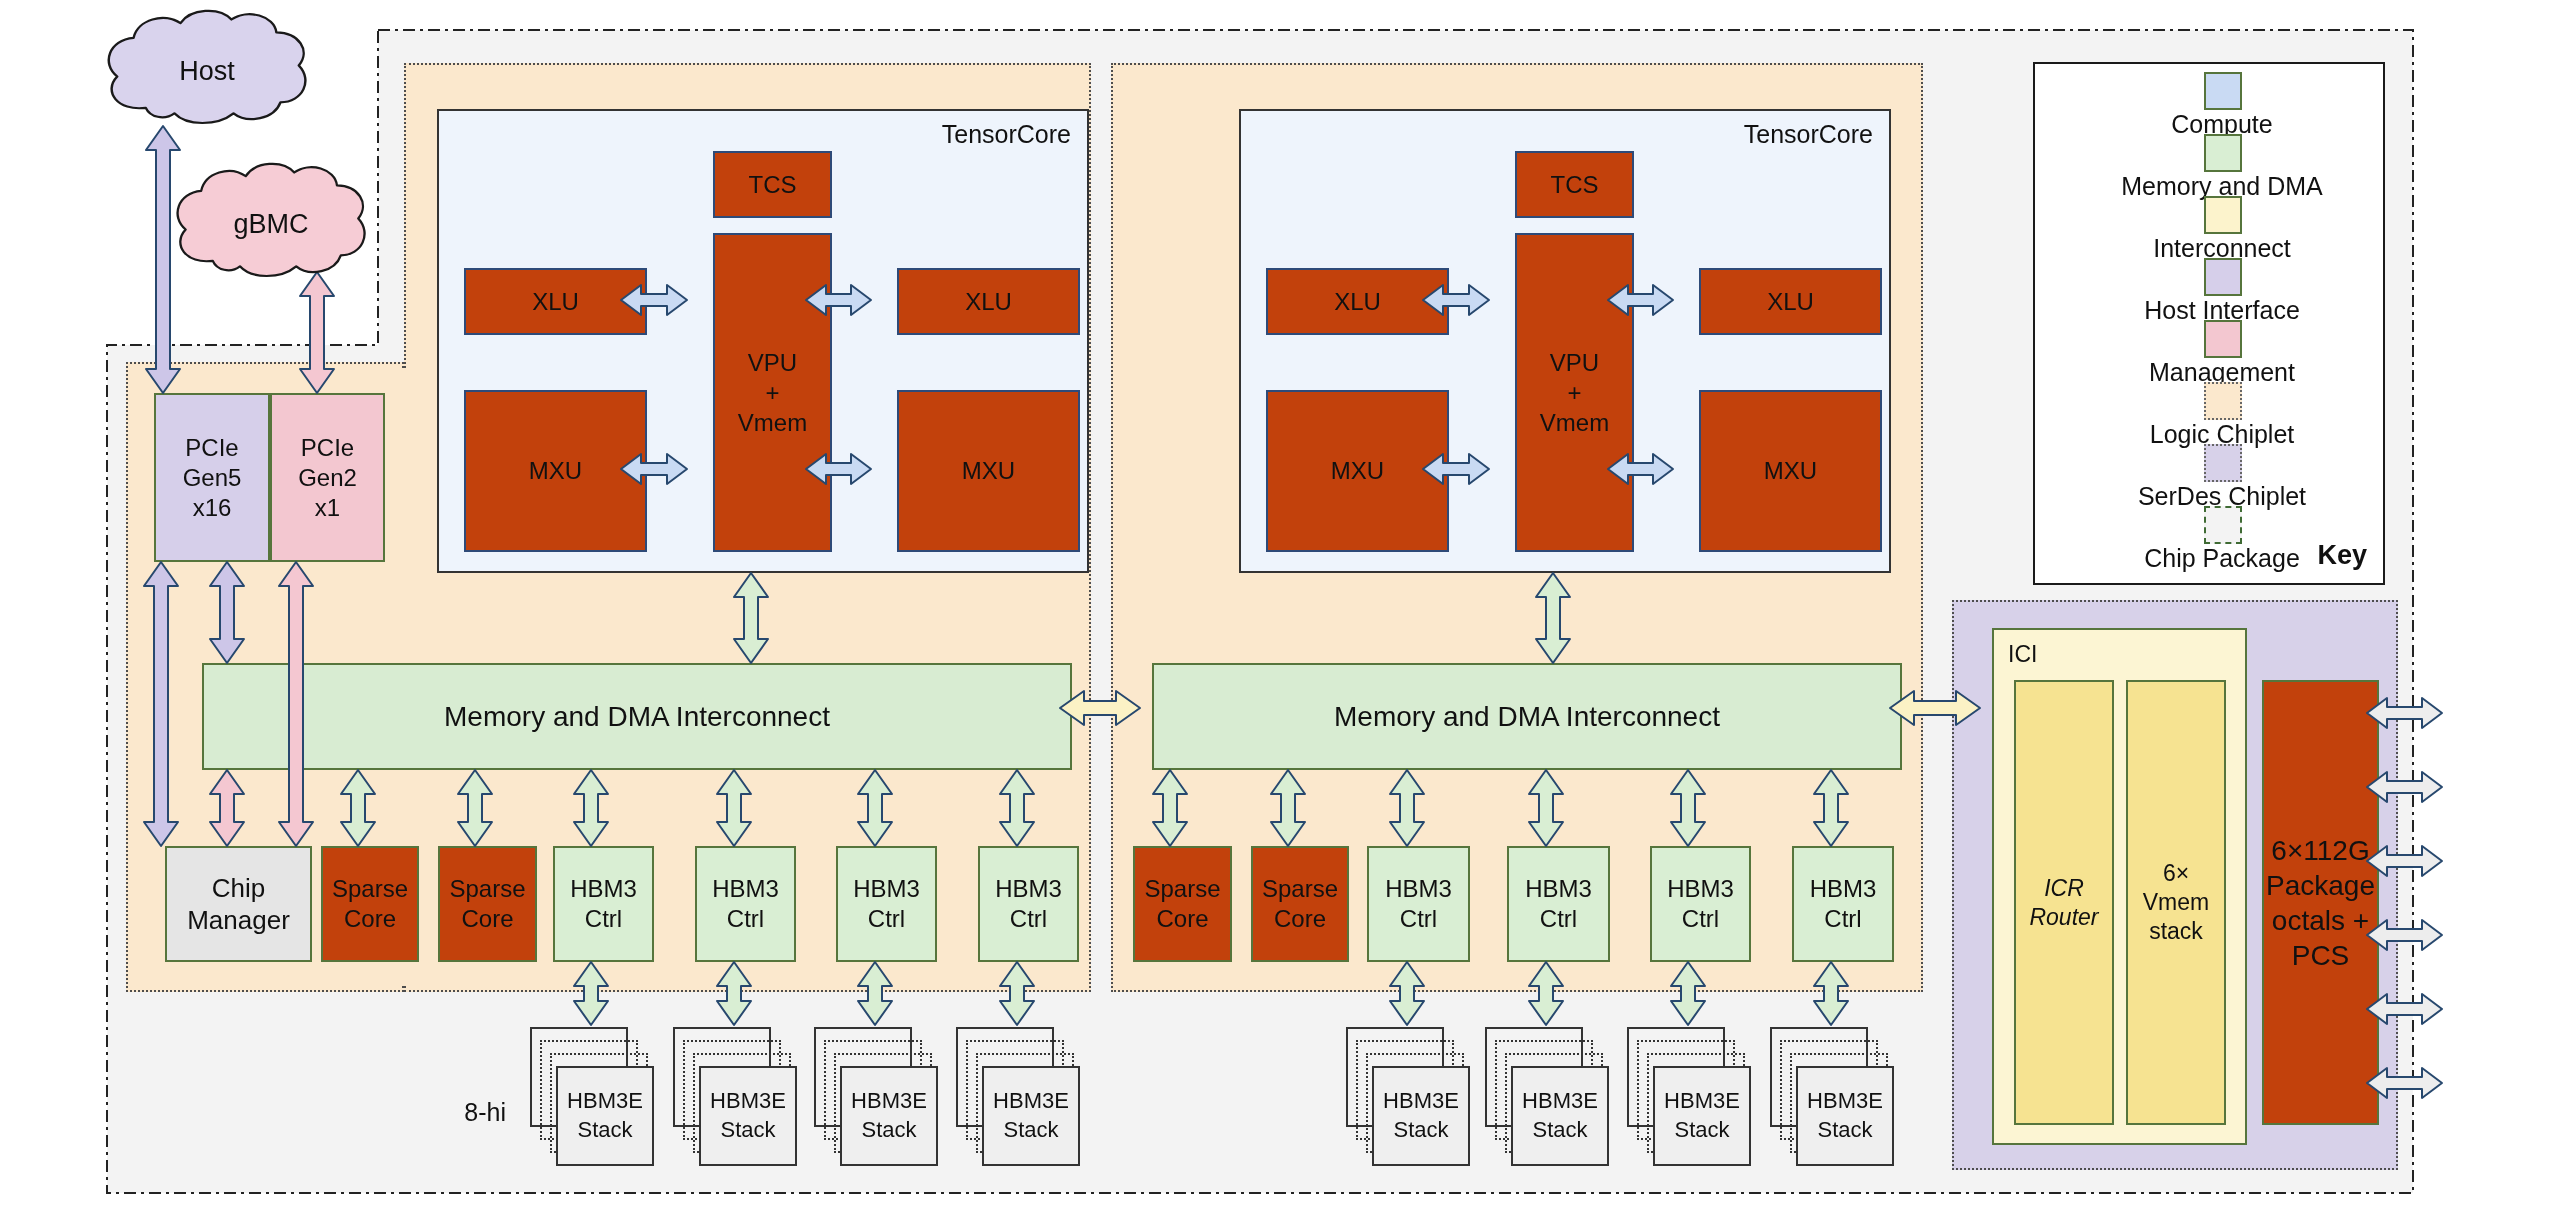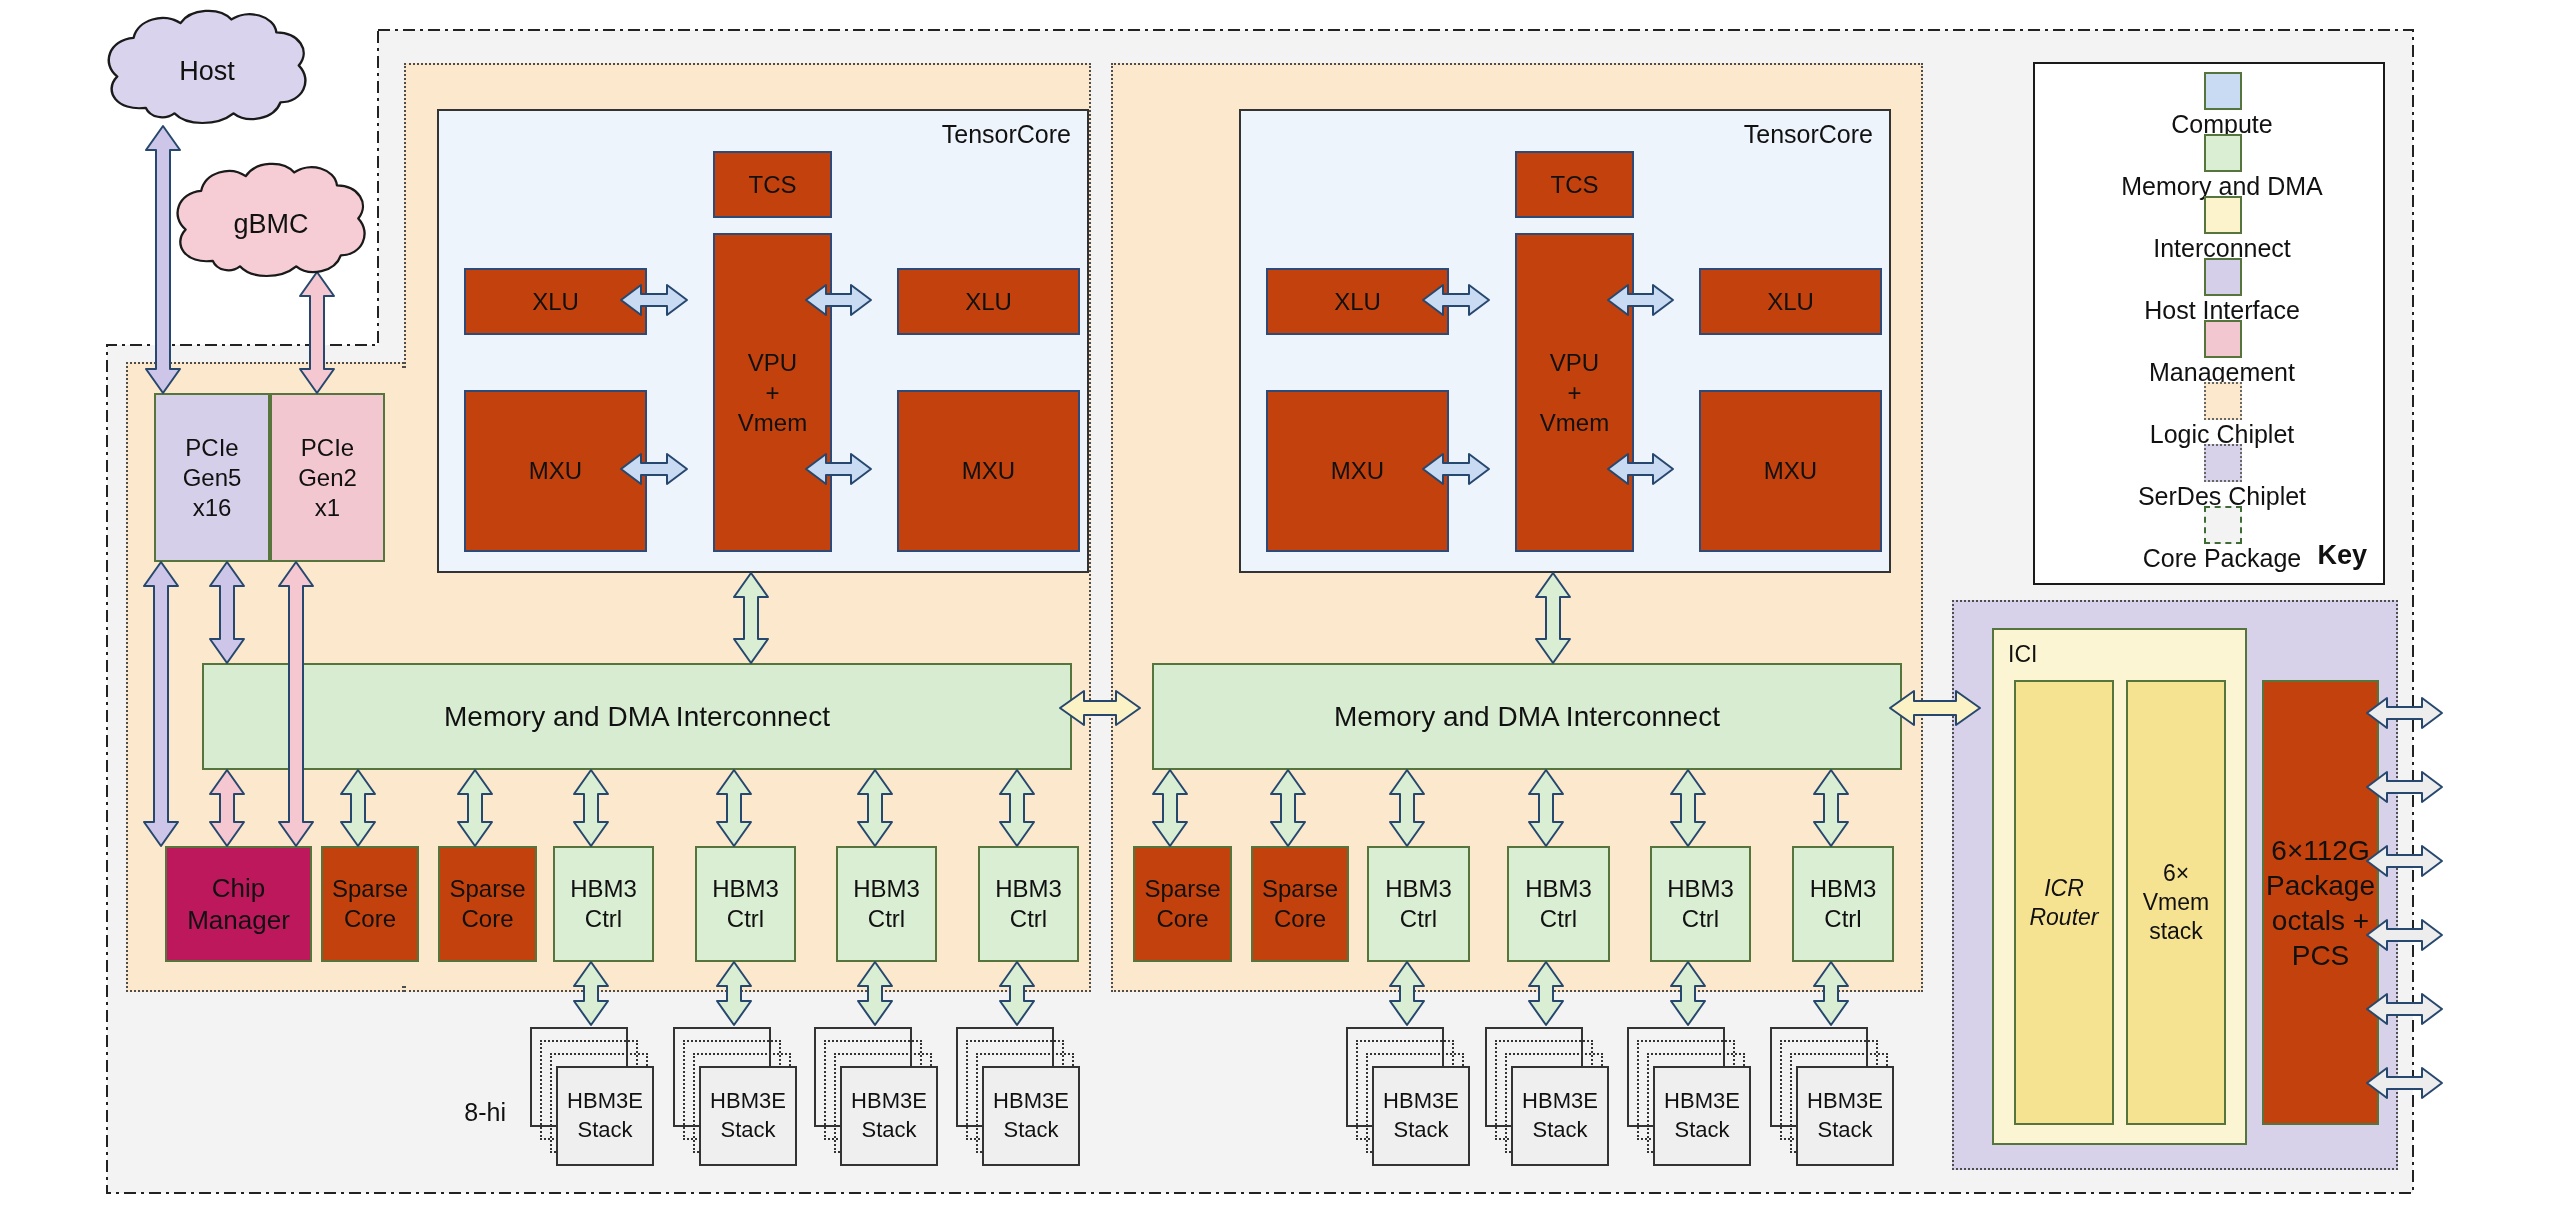--- a/index.html
+++ b/index.html
@@ -18,21 +18,21 @@
   .olive{border:2px solid #56753c;}
   .navy{border:2px solid #2e4a78;}
   .dark{border:2px solid #333;}
   .tc{background:#eef4fc;z-index:3;}
   .tc-label{position:absolute;top:8px;right:16px;font-size:25px;z-index:4;}
   .blue-box{background:#c2410c;}
   .green-box{background:#d9eed3;}
   .bar{background:#d8ecd2;font-size:28px;z-index:3;}
   .purple-box{background:#d6cfea;}
   .pink-box{background:#f3c7d0;}
-  .mgmt-box{background:#be185d;}
+  .mgmt-box{background:#e5e5e5;}
   .yellow-outer{background:#fcf5d3;z-index:3;}
   .yellow-inner{background:#f6e391;z-index:4;font-size:23px;}
   .serdes-box{background:#c2410c;z-index:4;font-size:28px;}
   .ici-label{position:absolute;left:14px;top:10px;font-size:23px;z-index:5;}
   .stack{position:absolute;z-index:3;}
   .stack .lyr{position:absolute;width:98px;height:100px;box-sizing:border-box;}
   .stack .l-back{border:2px solid #333;}
   .stack .l-dot{border:2px dotted #333;}
   .stack .l-front{border:2px solid #333;background:#efefef;display:flex;flex-direction:column;
        align-items:center;justify-content:center;text-align:center;font-size:22px;line-height:1.3;}
@@ -363,18 +363,18 @@
     <div class="lg-row">
       <span class="lg-sw sw-logic"></span>
       <span class="lg-txt">Logic Chiplet</span>
     </div>
     <div class="lg-row">
       <span class="lg-sw sw-serdes"></span>
       <span class="lg-txt">SerDes Chiplet</span>
     </div>
     <div class="lg-row">
       <span class="lg-sw sw-package"></span>
-      <span class="lg-txt">Core Package</span>
+      <span class="lg-txt">Chip Package</span>
     </div>
     <div class="lg-key">Key</div>
   </div>
 
 </div>
 
 </body></html>

